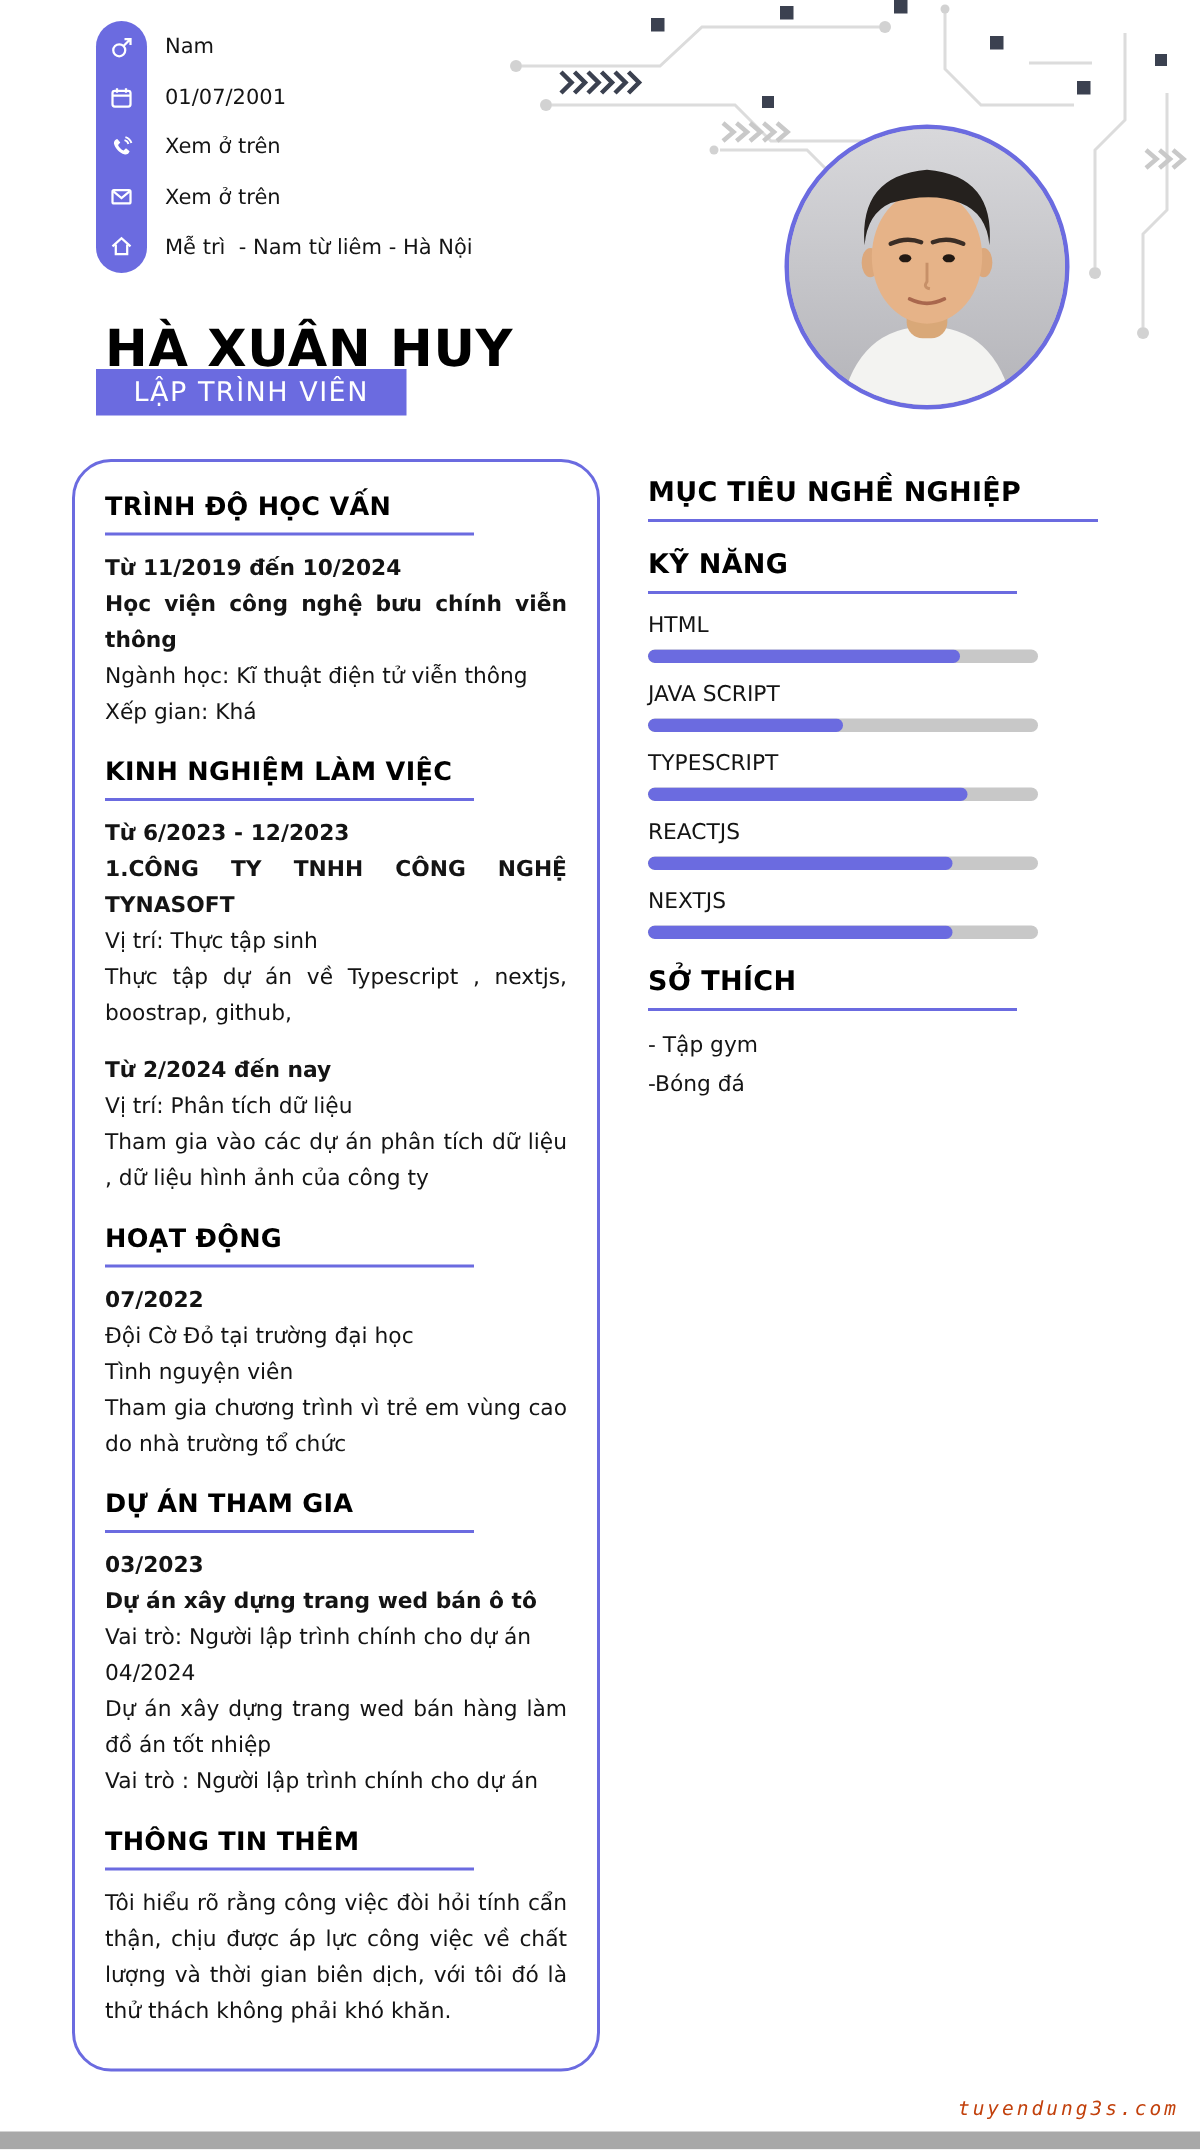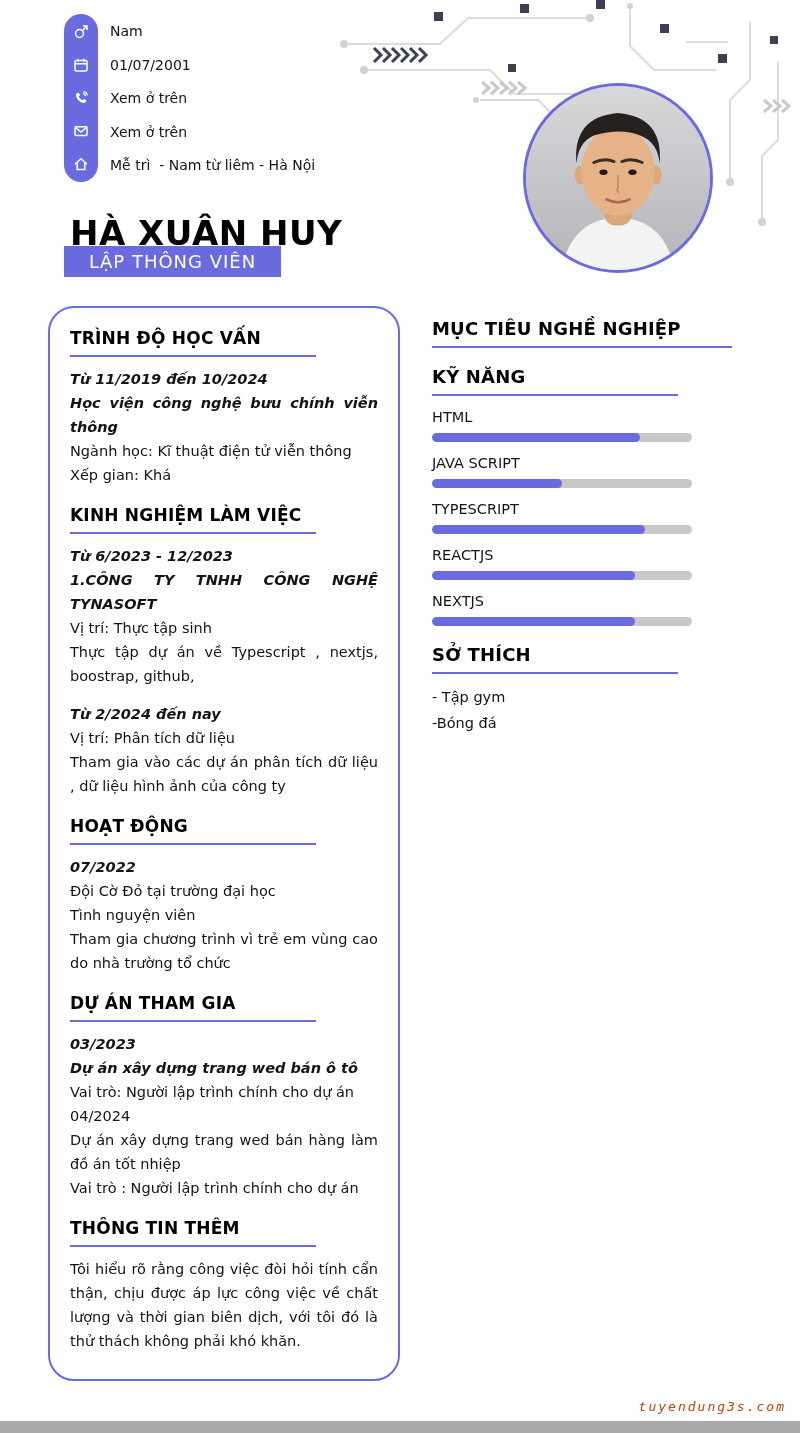--- a/index.html
+++ b/index.html
@@ -34,21 +34,21 @@
   .left-col{width:352px;border:2px solid var(--accent);border-radius:26px;padding:14px 20px 26px;}
   .right-col{width:342px;padding-top:6px;}
 
   section + section{margin-top:18px;}
   .sec-h{font-size:17px;font-weight:bold;margin:6px 0 0;color:#000;letter-spacing:0.2px;}
   .right-col .sec-h{font-size:18px;}
   .underline{height:2px;background:var(--accent);margin:7px 0 10px;width:246px;}
   .underline.w300{width:300px;}
 
   .t{font-size:14.5px;line-height:24px;margin:0;text-align:justify;}
-  .b{font-weight:bold;font-style:italic;}
+  .b{font-weight:bold;}
   .mt{margin-top:14px;}
   .right-col .t{line-height:26px;}
 
   
   .skill{margin-top:13px;}
   .skill-label{font-size:14.5px;margin-bottom:8px;}
   .bar{width:260px;height:9px;background:var(--track);border-radius:5px;overflow:hidden;}
   .fill{height:100%;width:0;background:var(--accent);border-radius:5px;}
 
   
@@ -164,21 +164,21 @@
       <path d="M52 80 Q48 32 95 28 Q142 32 138 80 Q136 58 118 51 Q98 43 70 51 Q54 58 52 80 Z" fill="#25211e"></path>
       <path d="M70 79 q11 -5 21 -1 M99 78 q10 -4 21 1" stroke="#3a2d25" stroke-width="3" fill="none" stroke-linecap="round"></path>
       <ellipse cx="80" cy="89" rx="4.2" ry="2.8" fill="#221913"></ellipse>
       <ellipse cx="110" cy="89" rx="4.2" ry="2.8" fill="#221913"></ellipse>
       <path d="M95 92 v13 q-3 4 2 5" stroke="#c79068" stroke-width="2" fill="none"></path>
       <path d="M83 117 q12 6 24 0" stroke="#a9674d" stroke-width="2.5" fill="none" stroke-linecap="round"></path>
     </svg>
   </div>
 
   <h1 class="name">HÀ XUÂN HUY</h1>
-  <div class="badge">LẬP THÔNG VIÊN</div>
+  <div class="badge">LẬP TRÌNH VIÊN</div>
 
   <div class="main">
 
     <div class="left-col">
 
       <section>
         <h2 class="sec-h">TRÌNH ĐỘ HỌC VẤN</h2>
         <div class="underline"></div>
         <p class="t b">Từ 11/2019 đến 10/2024</p>
         <p class="t b">Học viện công nghệ bưu chính viễn thông</p>

